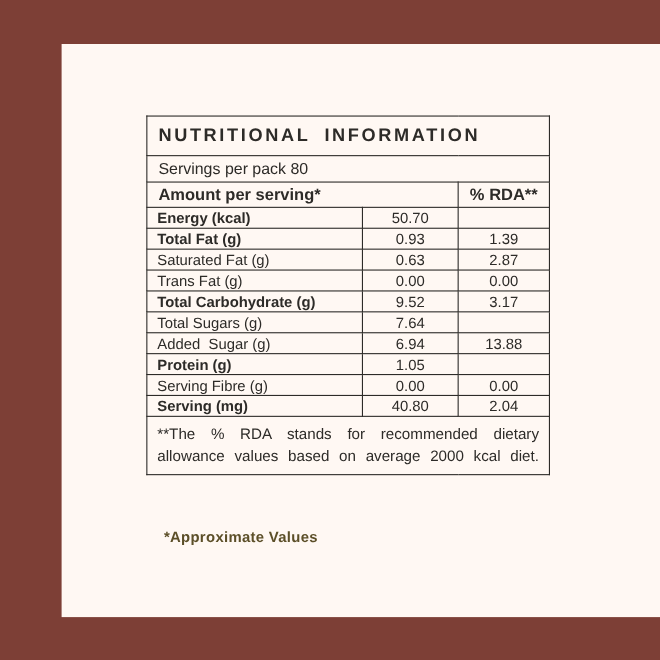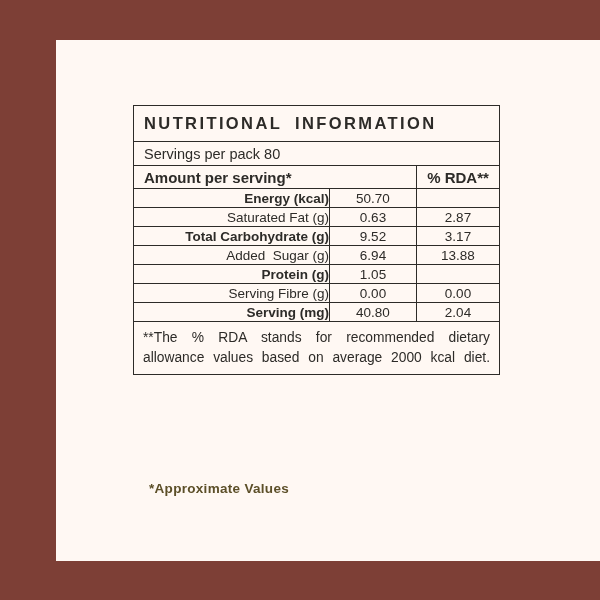--- a/index.html
+++ b/index.html
@@ -56,21 +56,20 @@
     height: 23px;
     font-size: 15px;
     font-weight: bold;
     padding: 2px 8px 2px 10px;
   }
   tr.head-row td.c { text-align: center; padding: 2px; }
   tr.data-row td {
     height: 19px;
     font-size: 13.5px;
     padding: 0;
-    text-align: right;
   }
   tr.data-row td.lab {
     padding-left: 9px;
     white-space: pre-wrap;
   }
   tr.data-row.b td.lab { font-weight: bold; }
   tr.data-row td.val { text-align: center; }
   tr.foot-row td {
     height: 51px;
     font-size: 13.8px;
@@ -114,29 +113,44 @@
       <tr class="head-row">
         <td colspan="2">Amount per serving*</td>
         <td class="c">% RDA**</td>
       </tr>
 
       <tr class="data-row b">
         <td class="lab">Energy (kcal)</td>
         <td class="val">50.70</td>
         <td class="val"></td>
       </tr>
+      <tr class="data-row b">
+        <td class="lab">Total Fat (g)</td>
+        <td class="val">0.93</td>
+        <td class="val">1.39</td>
+      </tr>
       <tr class="data-row">
         <td class="lab">Saturated Fat (g)</td>
         <td class="val">0.63</td>
         <td class="val">2.87</td>
       </tr>
+      <tr class="data-row">
+        <td class="lab">Trans Fat (g)</td>
+        <td class="val">0.00</td>
+        <td class="val">0.00</td>
+      </tr>
       <tr class="data-row b">
         <td class="lab">Total Carbohydrate (g)</td>
         <td class="val">9.52</td>
         <td class="val">3.17</td>
+      </tr>
+      <tr class="data-row">
+        <td class="lab">Total Sugars (g)</td>
+        <td class="val">7.64</td>
+        <td class="val"></td>
       </tr>
       <tr class="data-row">
         <td class="lab">Added  Sugar (g)</td>
         <td class="val">6.94</td>
         <td class="val">13.88</td>
       </tr>
       <tr class="data-row b">
         <td class="lab">Protein (g)</td>
         <td class="val">1.05</td>
         <td class="val"></td>

